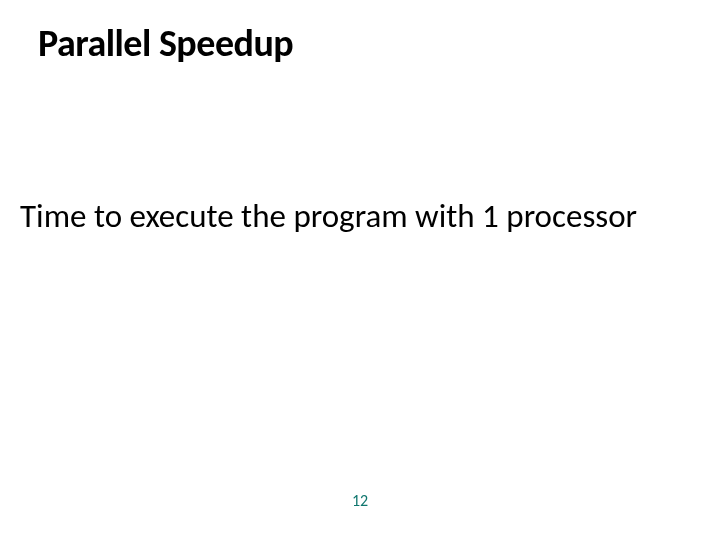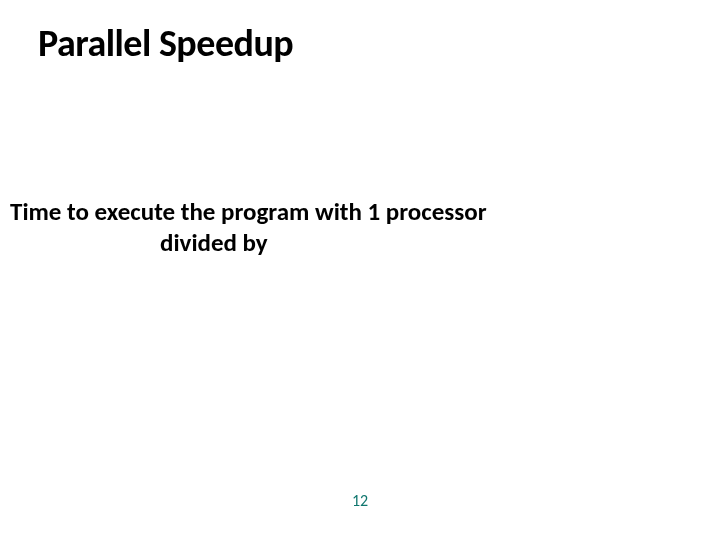--- a/index.html
+++ b/index.html
@@ -23,24 +23,24 @@
     position: absolute;
     top: 20px;
     left: 38px;
     font-size: 38px;
     font-weight: 700;
     letter-spacing: -0.5px;
   }
   .body {
     position: absolute;
     top: 196px;
-    left: 10px;
-    font-size: 25px;
+    left: 20px;
+    font-size: 33px;
     line-height: 1.25;
-    font-weight: 700;
+    font-weight: 400;
   }
   .body .indent {
     padding-left: 150px;
     display: block;
   }
   .pagenum {
     position: absolute;
     bottom: 30px;
     left: 0;
     width: 100%;
@@ -51,18 +51,17 @@
 </style>
 </head>
 <body>
 
 <div class="slide">
 
   <div class="title">Parallel Speedup</div>
 
   <div class="body">
     <div>Time to execute the program with 1 processor</div>
-    <div class="indent">divided by</div>
   </div>
 
   <div class="pagenum">12</div>
 
 </div>
 
 </body></html>

